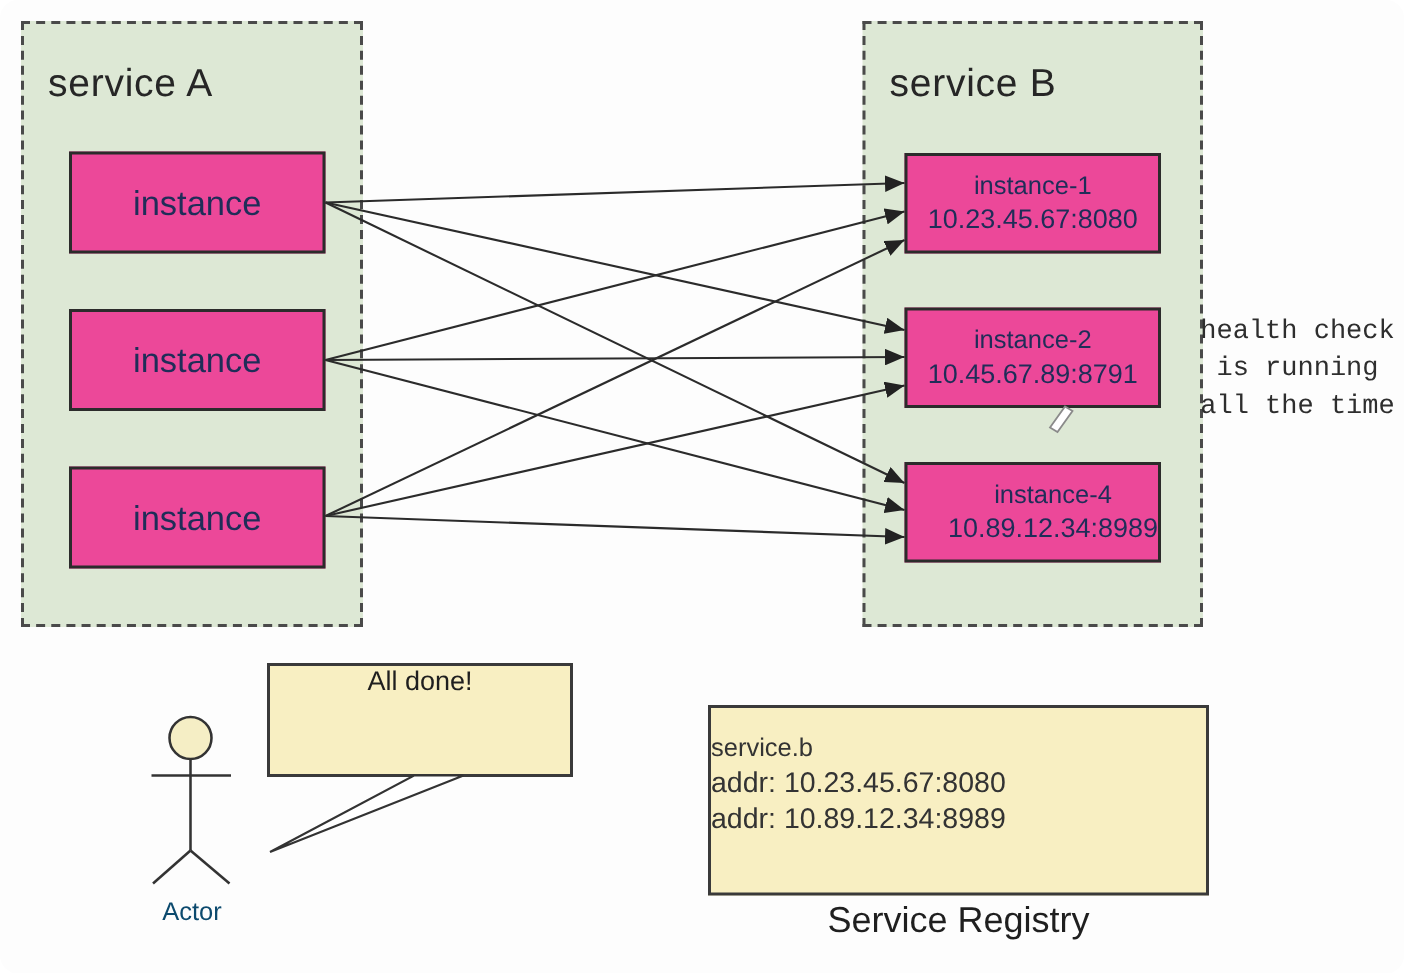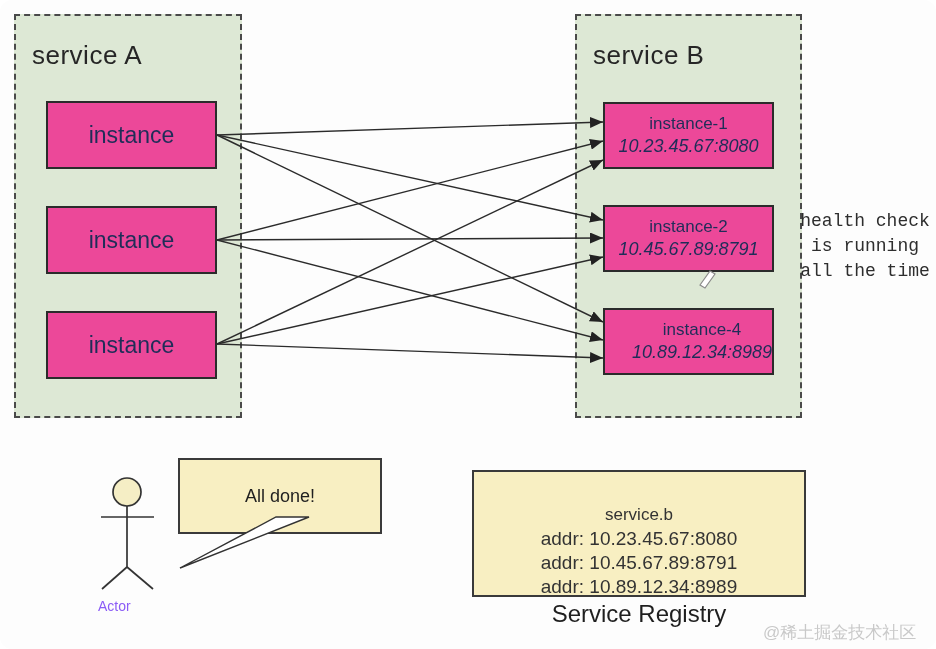--- a/index.html
+++ b/index.html
@@ -27,43 +27,43 @@
   .inst {
     position: absolute; width: 171px;
     background: #ec4899;
     border: 2px solid #2b2b2b;
     color: #1f2d58;
     display: flex; align-items: center; justify-content: center;
   }
   .inst-left { left: 46px; height: 68px; font-size: 23px; }
   .inst-right { left: 603px; height: 67px; flex-direction: column; line-height: 1.3; }
   .inst-name { font-size: 17px; }
-  .inst-addr { font-size: 18px; font-style: italic; }
+  .inst-addr { font-size: 18px; }
   .pos-l1 { top: 101px; } .pos-l2 { top: 206px; } .pos-l3 { top: 311px; }
   .pos-r1 { top: 102px; } .pos-r2 { top: 205px; } .pos-r3 { top: 308px; padding-left: 27px; }
   .note {
     position: absolute; left: 794px; top: 209px; width: 142px;
     text-align: center; white-space: pre-line;
     font-size: 18px; line-height: 25px; color: #2e2e2e; font-family: Liberation Mono, monospace;
   }
   .bubble {
     position: absolute; left: 178px; top: 442px; width: 204px; height: 76px;
     background: #f8efc2; border: 2px solid #3a3a3a;
-    display: flex; align-items: center; justify-content: center;
-    font-size: 18px; color: #1f1f1f; margin-top: 16px;
+    display: flex; justify-content: center;
+    font-size: 18px; color: #1f1f1f;
   }
   .actor-label {
     position: absolute; left: 98px; top: 598px; width: 60px;
-    text-align: left; font-size: 14px; color: #8b5cf6;
+    text-align: center; font-size: 17px; color: #0c4a6e;
   }
   .registry {
     position: absolute; left: 472px; top: 470px; width: 334px; height: 127px;
     background: #f8efc2; border: 2px solid #3a3a3a;
-    text-align: center; color: #333333;
-    padding-top: 31px; line-height: 24px; font-size: 19px;
+    color: #333333;
+    padding-top: 15px; line-height: 24px; font-size: 19px;
   }
   .registry-service { font-size: 17px; }
   .registry-title {
     position: absolute; left: 539px; top: 600px; width: 200px;
     text-align: center; font-size: 24px; color: #1f1f1f;
   }
   .watermark {
     position: absolute; left: 763px; top: 621px;
     font-size: 17px; color: #c9c9c9;
   }
@@ -114,26 +114,24 @@
 
   <div class="bubble">
     <span>All done!</span>
   </div>
 
   <div class="actor-label">Actor</div>
 
   <div class="registry">
     <div class="registry-service">service.b</div>
     <div>addr: 10.23.45.67:8080</div>
-    <div>addr: 10.45.67.89:8791</div>
     <div>addr: 10.89.12.34:8989</div>
   </div>
   <div class="registry-title">Service Registry</div>
 
-  <div class="watermark">@稀土掘金技术社区</div>
 
   <svg class="overlay" width="936" height="649" viewBox="0 0 936 649">
     <defs>
       <marker id="ah" markerUnits="userSpaceOnUse" markerWidth="14" markerHeight="11" refX="13" refY="5.5" orient="auto">
         <path d="M0,0 L13,5.5 L0,11 Z" fill="#222222"></path>
       </marker>
     </defs>
 
     <g id="arrow-layer">
         <line x1="217" y1="135" x2="603" y2="122" class="conn" marker-end="url(#ah)"></line>

